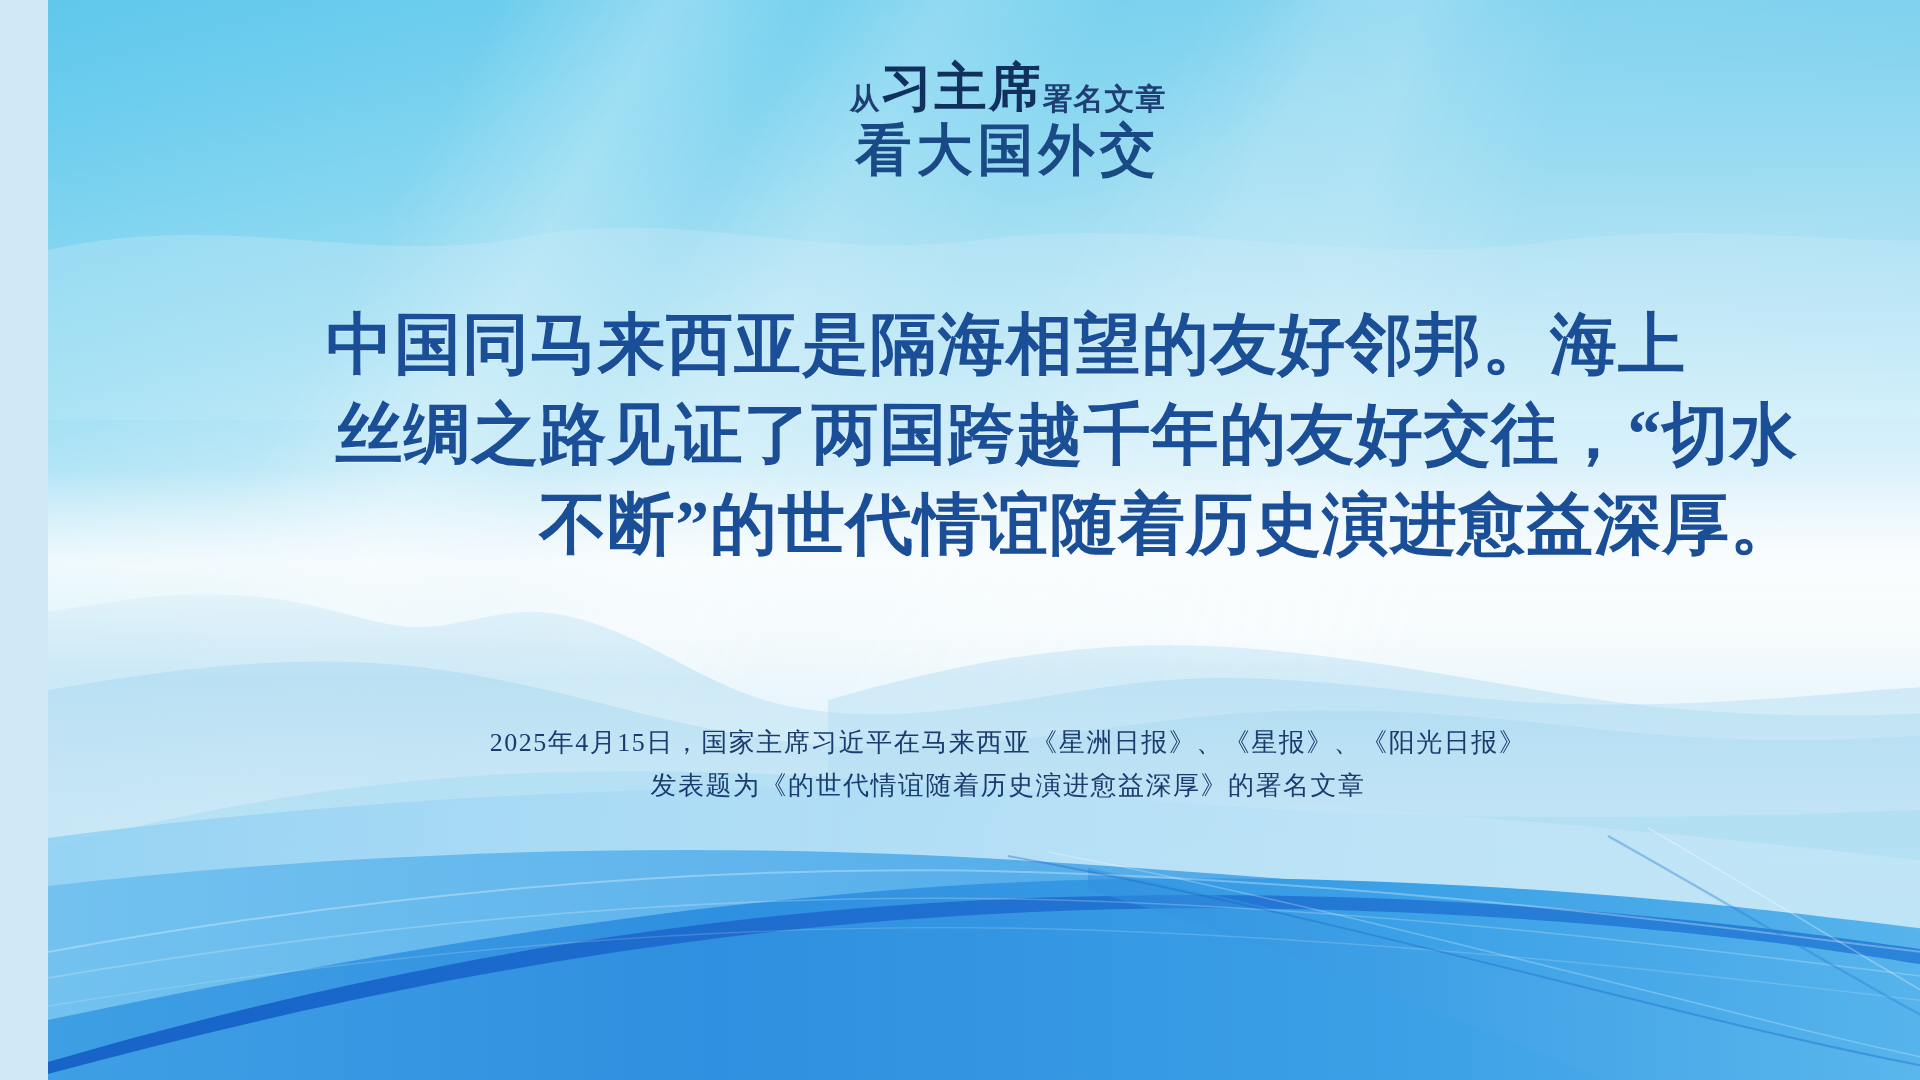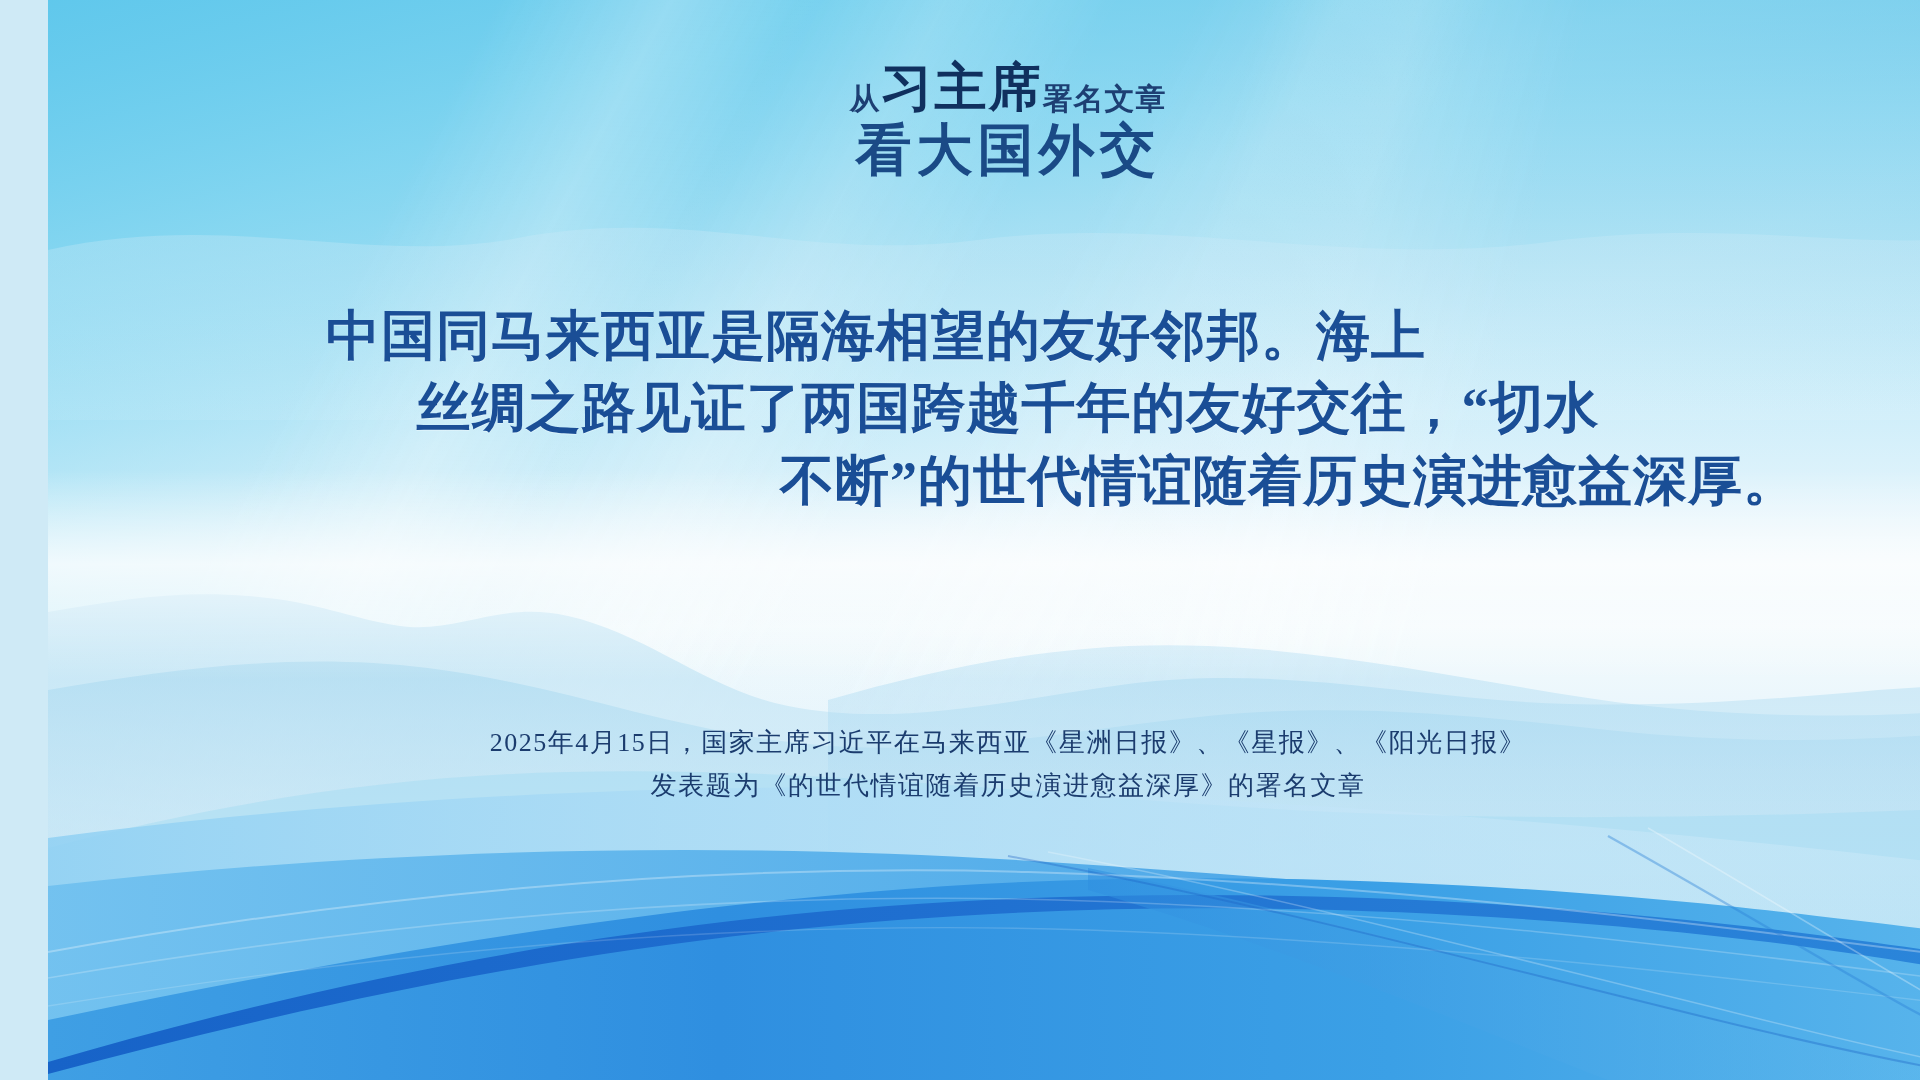--- a/index.html
+++ b/index.html
@@ -74,31 +74,31 @@
     font-size:56px; color:#1a4a86; font-weight:700;
     letter-spacing:5px; line-height:1.15;
   }
 
   .quote-block {
     position:absolute; left:0; right:0; top:300px;
     z-index:30;
     padding:0 170px;
   }
   .quote-line {
-    font-size:54px;
+    font-size:67px;
     font-weight:700;
     color:#1a4e96;
     line-height:1.34;
     letter-spacing:1px;
     text-shadow:0 1px 0 rgba(255,255,255,.35);
     white-space:nowrap;
   }
   .quote-line.indent { text-indent:108px; }
   .quote-line:nth-child(1){ text-align:left; }
-  .quote-line:nth-child(2){ text-align:center; }
+  .quote-line:nth-child(2){ text-align:right; }
   .quote-line:nth-child(3){ text-align:right; }
 
   .caption-block {
     position:absolute; left:0; right:0; top:722px;
     text-align:center; z-index:30;
   }
   .caption-line {
     font-size:26px;
     color:#1b3c6e;
     line-height:1.65;

